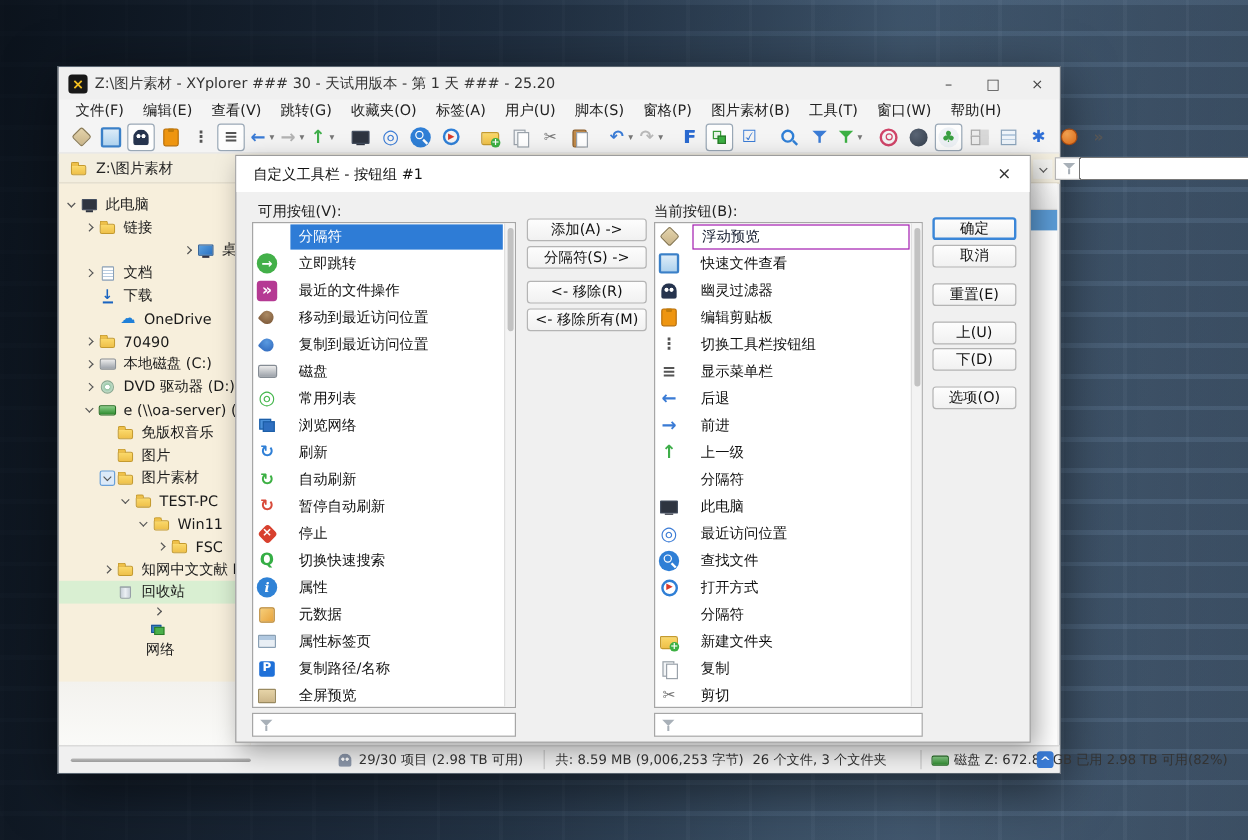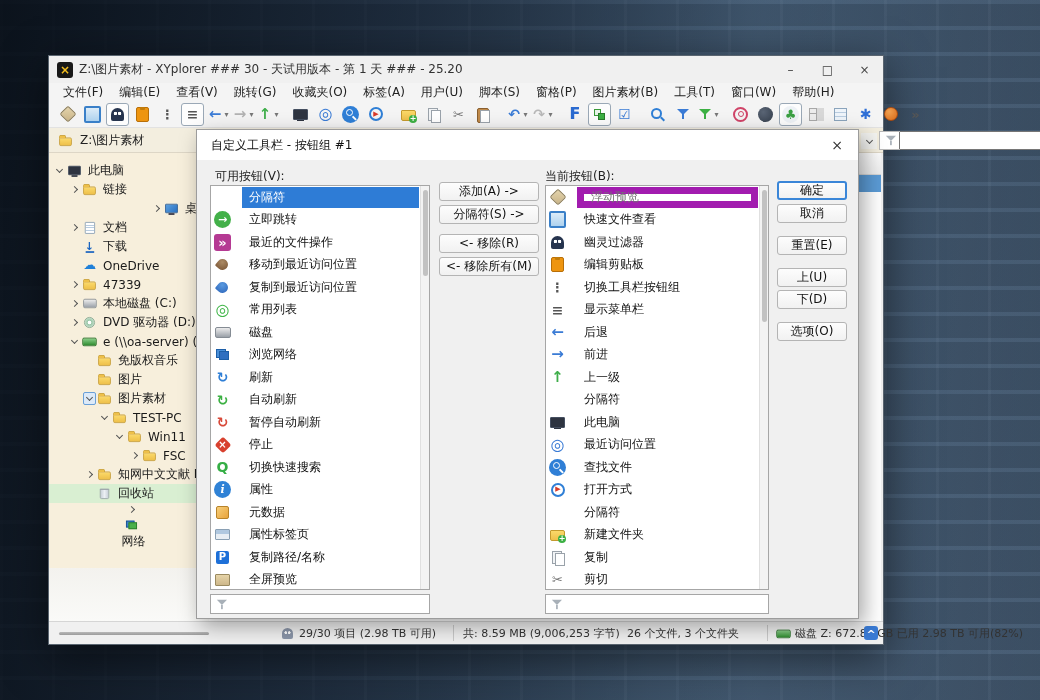--- a/index.html
+++ b/index.html
@@ -62,21 +62,21 @@
   .dialog{position:absolute;left:147px;top:73px;width:663px;height:490px;background:#f0f0f0;border:1px solid #9c9c9c;box-shadow:5px 7px 20px rgba(0,0,0,.35);z-index:10}
   .dlg-title{position:absolute;left:0;top:0;right:0;height:30px;background:#fff;display:flex;align-items:center;padding-left:14px;font-size:12px;color:#111}
   .dlg-close{position:absolute;right:10px;top:5px;width:22px;height:20px;display:flex;align-items:center;justify-content:center;font-size:14px;color:#333}
   .dlg-label{position:absolute;font-size:12px;color:#222}
   .dlist{position:absolute;width:220px;height:405px;background:#fff;border:1px solid #a6a6a6;overflow:hidden}
   .lrow{position:relative;height:22.5px}
   .lrow .ico{position:absolute;left:3px;top:2.5px}
   .lrow .txt{position:absolute;left:38px;top:0;bottom:0;display:flex;align-items:center;color:#111;white-space:nowrap}
   .band{position:absolute;left:31px;right:10px;top:1px;bottom:1px;display:flex;align-items:center;padding-left:7px;white-space:nowrap}
   .band.sel{background:#2e7cd6;color:#fff}
-  .band.foc{background:#fff;border:7px solid #a21caf;color:#737373}
+  .band.foc{background:#fff;border:1px solid #a21caf;color:#0f172a}
   .vscroll{position:absolute;right:0;top:0;bottom:0;width:9px;background:#f3f3f3;border-left:1px solid #e0e0e0}
   .vthumb{position:absolute;left:1.5px;width:5px;background:#c2c2c2;border-radius:3px}
   .dfilter{position:absolute;width:220px;height:20px;background:#fff;border:1px solid #a6a6a6;display:flex;align-items:center;padding-left:2px}
   .dfilter input{border:none;outline:none;flex:1;height:16px;font-size:11px;background:transparent}
   .dbtn{position:absolute;height:19px;background:linear-gradient(#fdfdfd,#f1f1f1);border:1px solid #b4b4b4;border-radius:3px;display:flex;align-items:center;justify-content:center;font-size:12px;color:#111}
   .dbtn.focused{border:2px solid #3a86d8}
   .dbtn.transfer{left:242px;width:100px}
   .dbtn.action{left:580px;width:70px}
 
   
@@ -363,31 +363,31 @@
             <span class="chev"></span>
           </span>
           <span class="ico ic-document small"></span>
           <span class="lbl">文档</span>
         </div>
         <div class="trow" style="padding-left: 19px;">
           <span class="chevspacer"></span>
           <span class="ico ic-download small"></span>
           <span class="lbl">下载</span>
         </div>
-        <div class="trow" style="padding-left: 19px;">
+        <div class="trow" style="padding-left: 36px;">
           <span class="chevspacer"></span>
           <span class="ico ic-onedrive small"></span>
           <span class="lbl">OneDrive</span>
         </div>
         <div class="trow" style="padding-left: 19px;">
           <span class="chevbox">
             <span class="chev"></span>
           </span>
           <span class="ico ic-folder small"></span>
-          <span class="lbl">47339</span>
+          <span class="lbl">70490</span>
         </div>
         <div class="trow" style="padding-left: 19px;">
           <span class="chevbox">
             <span class="chev"></span>
           </span>
           <span class="ico ic-disk small"></span>
           <span class="lbl">本地磁盘 (C:)</span>
         </div>
         <div class="trow" style="padding-left: 19px;">
           <span class="chevbox">
@@ -504,26 +504,26 @@
           </div>
           <div class="lrow">
             <span class="ico ic-acorn-brown"></span>
             <span class="txt">移动到最近访问位置</span>
           </div>
           <div class="lrow">
             <span class="ico ic-acorn-blue"></span>
             <span class="txt">复制到最近访问位置</span>
           </div>
           <div class="lrow">
+            <span class="ico ic-disk"></span>
+            <span class="txt">磁盘</span>
+          </div>
+          <div class="lrow">
             <span class="ico ic-fav-list"></span>
             <span class="txt">常用列表</span>
-          </div>
-          <div class="lrow">
-            <span class="ico ic-disk"></span>
-            <span class="txt">磁盘</span>
           </div>
           <div class="lrow">
             <span class="ico ic-browse-network"></span>
             <span class="txt">浏览网络</span>
           </div>
           <div class="lrow">
             <span class="ico ic-refresh"></span>
             <span class="txt">刷新</span>
           </div>
           <div class="lrow">

